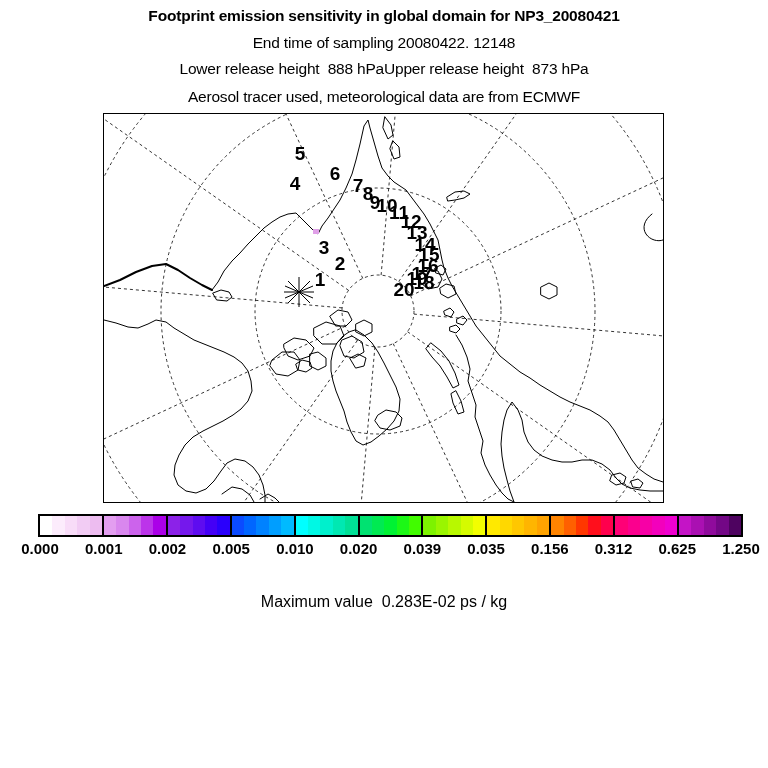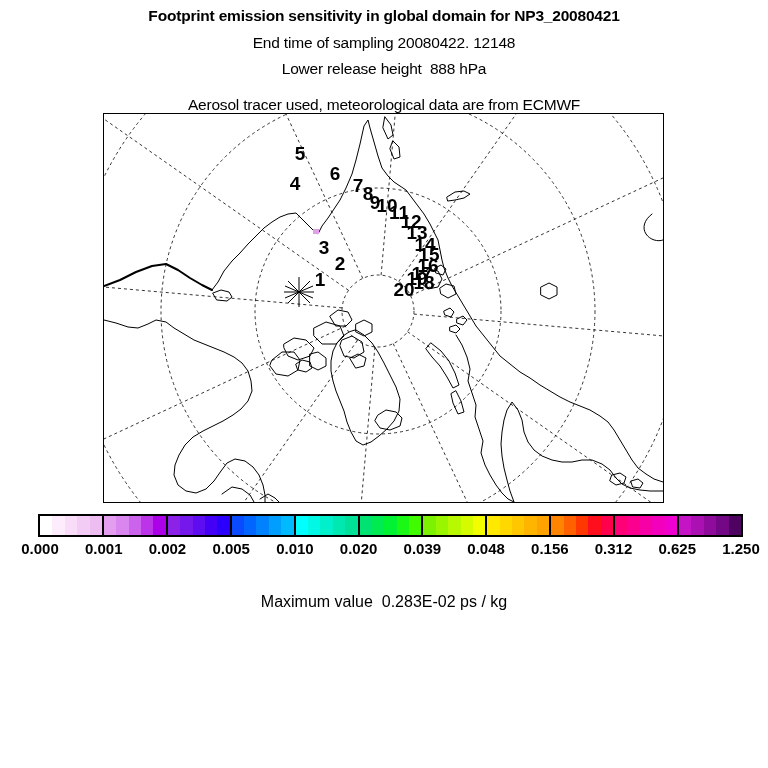--- a/index.html
+++ b/index.html
@@ -34,23 +34,24 @@
 <div class="page">
 
   <div class="hdr title" style="top:7px">Footprint emission sensitivity in global domain for NP3_20080421</div>
 
   <div class="hdr row row2" style="top:34px">
     <span>End time of sampling 20080422. 12148</span>
   </div>
 
   <div class="hdr row row3" style="top:60px">
     <span>Lower release height  888 hPa</span>
+    <span>Upper release height  873 hPa</span>
   </div>
 
-  <div class="hdr" style="top:96px">Aerosol tracer used, meteorological data are from ECMWF</div>
+  <div class="hdr" style="top:88px">Aerosol tracer used, meteorological data are from ECMWF</div>
 
   <div class="map-frame">
     <svg width="559" height="388" viewBox="0 0 559 388">
 
       <g fill="none" stroke="#000" stroke-width="0.8" stroke-dasharray="3 3">
         <circle cx="274" cy="197" r="36"></circle>
         <circle cx="274" cy="197" r="123"></circle>
         <circle cx="274" cy="197" r="217"></circle>
         <circle cx="274" cy="197" r="305"></circle>
       </g>
@@ -233,21 +234,21 @@
       </div>
     </div>
   <div class="cb-labels" id="cb-labels">
       <span class="cb-tick" style="left: 2px;">0.000</span>
       <span class="cb-tick" style="left: 65.7273px;">0.001</span>
       <span class="cb-tick" style="left: 129.455px;">0.002</span>
       <span class="cb-tick" style="left: 193.182px;">0.005</span>
       <span class="cb-tick" style="left: 256.909px;">0.010</span>
       <span class="cb-tick" style="left: 320.636px;">0.020</span>
       <span class="cb-tick" style="left: 384.364px;">0.039</span>
-      <span class="cb-tick" style="left: 448.091px;">0.048</span>
+      <span class="cb-tick" style="left: 448.091px;">0.035</span>
       <span class="cb-tick" style="left: 511.818px;">0.156</span>
       <span class="cb-tick" style="left: 575.545px;">0.312</span>
       <span class="cb-tick" style="left: 639.273px;">0.625</span>
       <span class="cb-tick" style="left: 703px;">1.250</span>
     </div>
 
   <div class="maxval">Maximum value  0.283E-02 ps / kg</div>
 
 </div>
 

